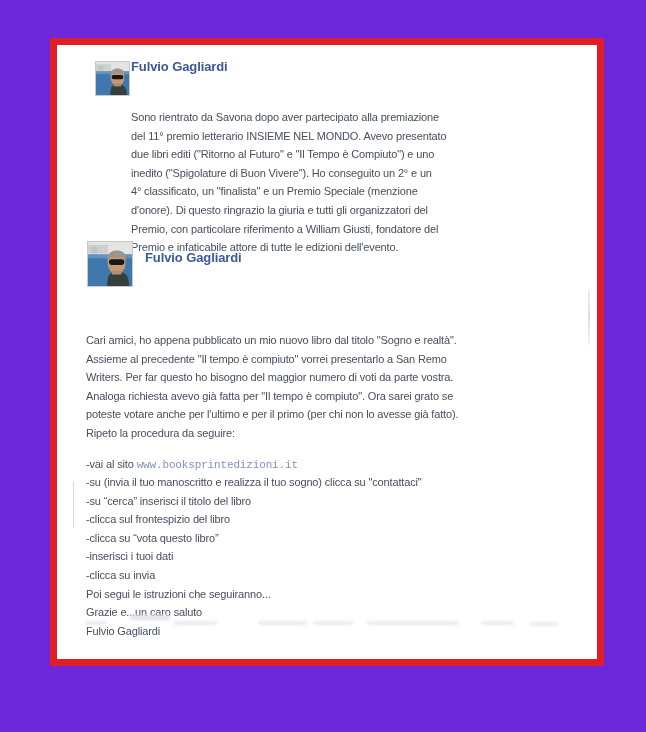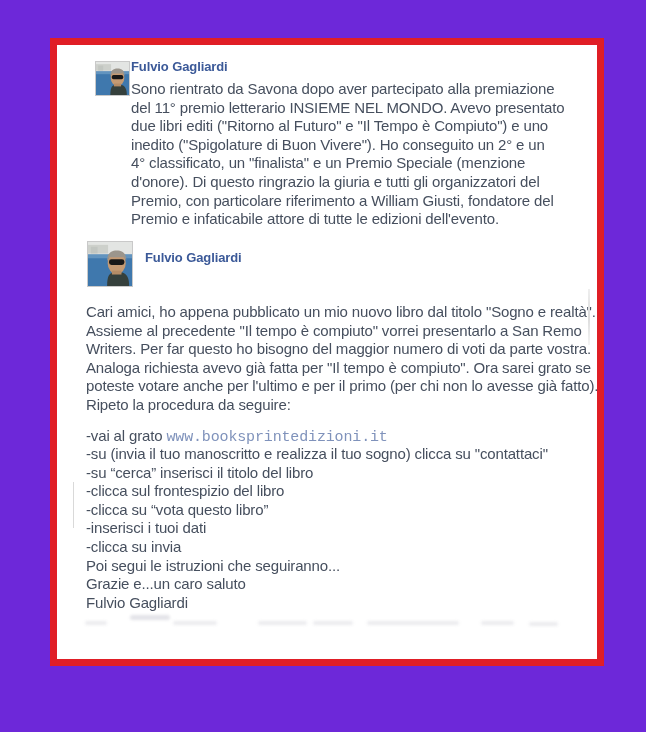--- a/index.html
+++ b/index.html
@@ -18,22 +18,22 @@
   .avatar svg{display:block;width:100%;height:100%;}
   .avatar-small{left:38px;top:16px;width:35px;height:35px;}
   .avatar-large{left:30px;top:196px;width:46px;height:46px;}
   .author{
     position:absolute;font-size:13px;font-weight:bold;color:var(--name-blue);
     letter-spacing:-0.1px;cursor:pointer;white-space:nowrap;
   }
   .author-1{left:74px;top:14px;}
   .author-2{left:88px;top:205px;}
   .body-text{
-    position:absolute;font-size:15px;line-height:18.6px;color:var(--body-text);
-    letter-spacing:-0.15px;white-space:pre;
+    position:absolute;font-size:11px;line-height:18.6px;color:var(--body-text);
+    letter-spacing:-0.15px;white-space:pre;margin-top:28px;
   }
   .body-1{left:74px;top:35px;}
   .body-2-intro{left:29px;top:258px;}
   .site-line{left:29px;top:382px;}
   .site-link{color:var(--link-blue);cursor:pointer;text-decoration:none;font-family:Liberation Mono, monospace;}
   .body-2-steps{left:29px;top:400px;}
   
   .vline{position:absolute;width:1px;background:#d9d9d9;}
   .vline-left{left:16px;top:437px;height:46px;}
   .vline-right{left:531px;top:244px;height:56px;width:2px;
@@ -97,21 +97,21 @@
         </svg>
       </span>
     </div>
     <div class="author author-2">Fulvio Gagliardi</div>
     <div class="body-text body-2-intro">Cari amici, ho appena pubblicato un mio nuovo libro dal titolo "Sogno e realtà".
 Assieme al precedente "Il tempo è compiuto" vorrei presentarlo a San Remo
 Writers. Per far questo ho bisogno del maggior numero di voti da parte vostra.
 Analoga richiesta avevo già fatta per "Il tempo è compiuto". Ora sarei grato se
 poteste votare anche per l'ultimo e per il primo (per chi non lo avesse già fatto).
 Ripeto la procedura da seguire:</div>
-    <div class="body-text site-line"><span>-vai al grato </span><span class="site-link">www.booksprintedizioni.it</span></div>
+    <div class="body-text site-line"><span>-vai al sito </span><span class="site-link">www.booksprintedizioni.it</span></div>
     <div class="body-text body-2-steps">-su (invia il tuo manoscritto e realizza il tuo sogno) clicca su "contattaci"
 -su “cerca” inserisci il titolo del libro
 -clicca sul frontespizio del libro
 -clicca su “vota questo libro”
 -inserisci i tuoi dati
 -clicca su invia
 Poi segui le istruzioni che seguiranno...
 Grazie e...un caro saluto
 Fulvio Gagliardi</div>
 

